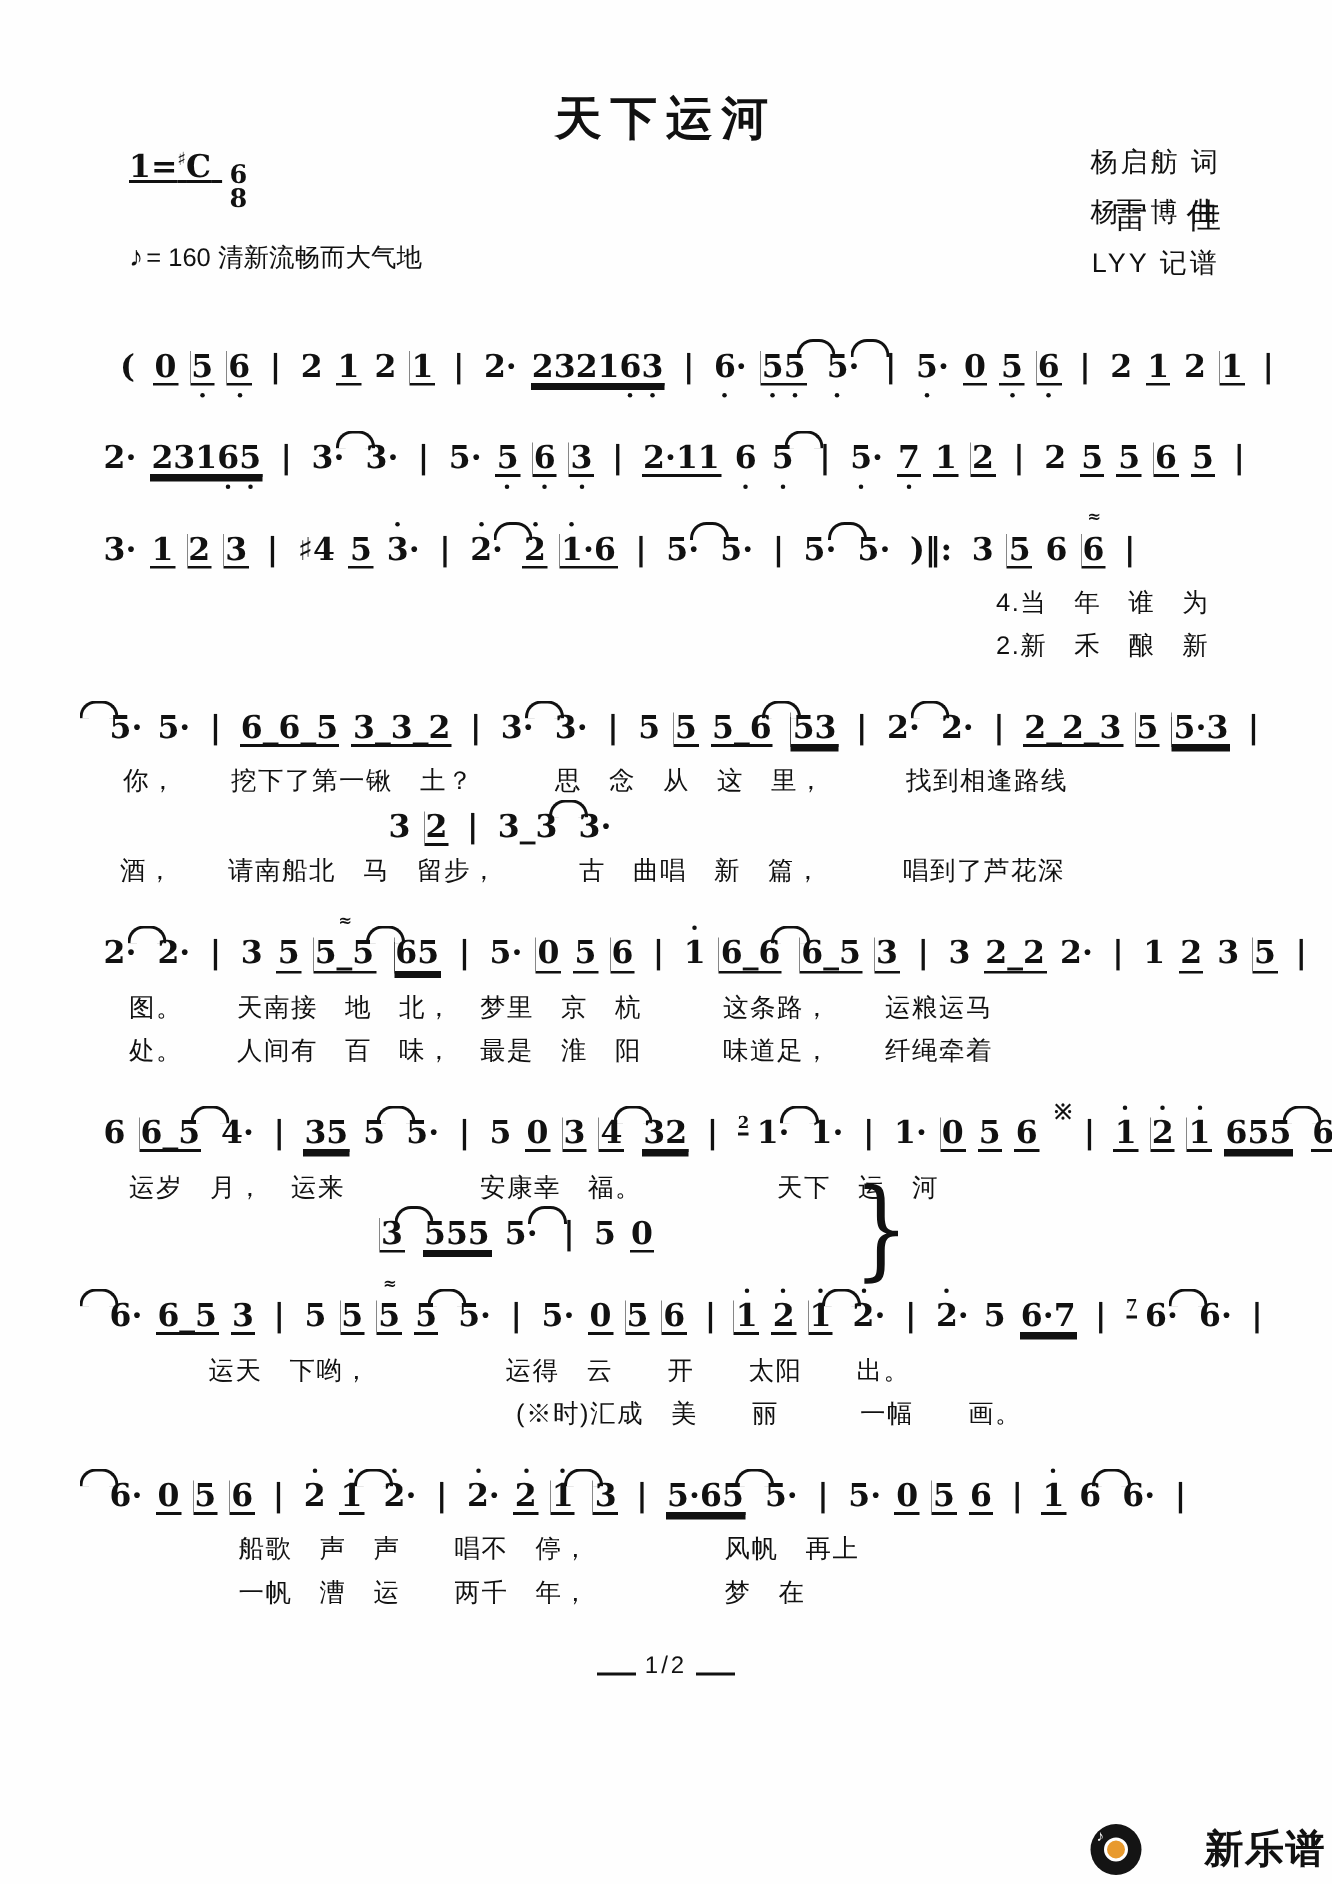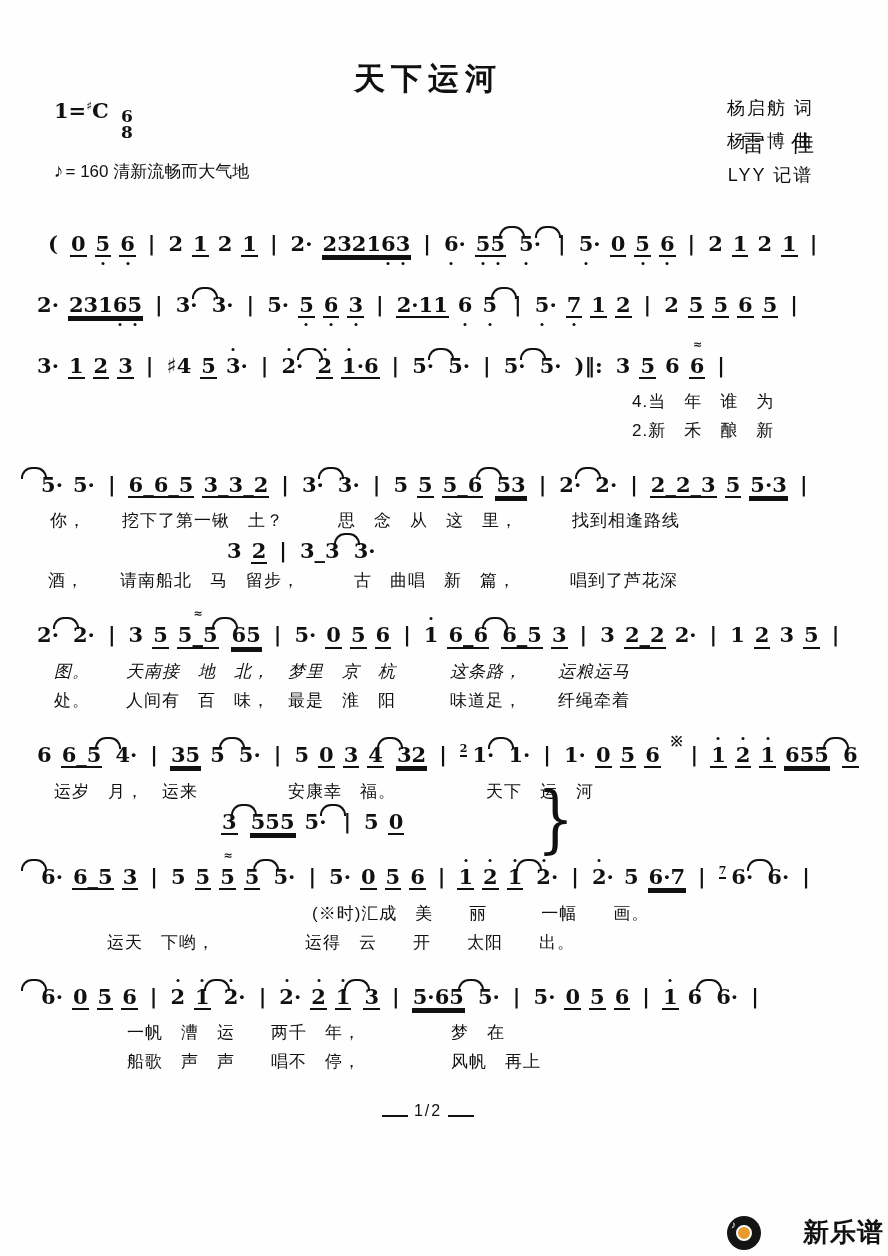--- a/index.html
+++ b/index.html
@@ -1,25 +1,25 @@
 <!DOCTYPE html>
 <html><head>
 <meta charset="utf-8">
 <title>天下运河</title>
 <style>
   html,body{margin:0;padding:0;background:#ffffff;}
   .page{position:relative;width:888px;min-height:1256px;margin:0 auto;background:#fefefe;color:#111;
         font-family:"Liberation Sans",sans-serif;overflow:hidden;}
-  .inner{padding:58px 64px 0 32px;}
+  .inner{padding:58px 64px 0 64px;}
 
   
   .hdr{position:relative;height:160px;}
   .title{text-align:center;font-size:31px;font-weight:bold;letter-spacing:6px;}
   .singer{text-align:right;font-size:23px;letter-spacing:10px;margin-top:28px;}
-  .keyblock{position:absolute;left:22px;top:40px;font-family:"DejaVu Serif",serif;font-weight:bold;font-size:21px;white-space:nowrap;}
+  .keyblock{position:absolute;left:22px;top:40px;font-family:"DejaVu Serif",serif;font-weight:bold;font-size:21px;white-space:nowrap;text-decoration:underline;}
   .keyblock sup{font-size:12px;}
   .frac{display:inline-flex;flex-direction:column;text-align:center;line-height:.95;font-size:17px;vertical-align:-4px;margin-left:5px;}
   .tempo{position:absolute;left:22px;top:102px;font-size:17px;white-space:nowrap;}
   .tempo .note{font-size:19px;margin-right:2px;}
   .credits{position:absolute;right:10px;top:34px;text-align:center;font-size:18px;line-height:1.85;letter-spacing:2px;}
 
   
   .system{position:relative;margin-bottom:14px;}
   .music-row{white-space:nowrap;padding:14px 0 10px;font-family:"DejaVu Serif",serif;
              font-weight:bold;font-size:21px;line-height:1.1;}
@@ -98,38 +98,38 @@
           <div class="lyric-row" style="margin-left: 600px;">2.新　禾　酿　新</div>
         </div>
         <div class="system">
           <div class="music-row" style="margin-left: 0px;"><span class="tie"></span><span class="tok"><span class="unit">5</span><span class="unit">·</span></span><span class="tok"><span class="unit">5</span><span class="unit">·</span></span><span class="bar">|</span><span class="tok u1"><span class="unit">6</span><span class="unit">_</span><span class="unit">6</span><span class="unit">_</span><span class="unit">5</span></span><span class="tok u1"><span class="unit">3</span><span class="unit">_</span><span class="unit">3</span><span class="unit">_</span><span class="unit">2</span></span><span class="bar">|</span><span class="tok"><span class="unit">3</span><span class="unit">·</span></span><span class="tie"></span><span class="tok"><span class="unit">3</span><span class="unit">·</span></span><span class="bar">|</span><span class="tok"><span class="unit">5</span></span><span class="tok u1"><span class="unit">5</span></span><span class="tok u1"><span class="unit">5</span><span class="unit">_</span><span class="unit">6</span></span><span class="tie"></span><span class="tok u2"><span class="unit">5</span><span class="unit">3</span></span><span class="bar">|</span><span class="tok"><span class="unit">2</span><span class="unit">·</span></span><span class="tie"></span><span class="tok"><span class="unit">2</span><span class="unit">·</span></span><span class="bar">|</span><span class="tok u1"><span class="unit">2</span><span class="unit">_</span><span class="unit">2</span><span class="unit">_</span><span class="unit">3</span></span><span class="tok u1"><span class="unit">5</span></span><span class="tok u2"><span class="unit">5</span><span class="unit">·</span><span class="unit">3</span></span><span class="bar">|</span></div>
           <div class="lyric-row" style="margin-left: 18px;">你，　　挖下了第一锹　土？　　　思　念　从　这　里，　　　找到相逢路线</div>
           <div class="music-row sub" style="margin-left: 190px;"><span class="tok"><span class="unit">3</span></span><span class="tok u1"><span class="unit">2</span></span><span class="bar">|</span><span class="tok"><span class="unit">3</span><span class="unit">_</span><span class="unit">3</span></span><span class="tie"></span><span class="tok"><span class="unit">3</span><span class="unit">·</span></span></div>
           <div class="lyric-row" style="margin-left: 16px;">酒，　　请南船北　马　留步，　　　古　曲唱　新　篇，　　　唱到了芦花深</div>
         </div>
         <div class="system">
           <div class="music-row" style="margin-left: 0px;"><span class="tok"><span class="unit">2</span><span class="unit">·</span></span><span class="tie"></span><span class="tok"><span class="unit">2</span><span class="unit">·</span></span><span class="bar">|</span><span class="tok"><span class="unit">3</span></span><span class="tok u1"><span class="unit">5</span></span><span class="tok u1"><span class="unit">5</span><span class="unit">_</span><span class="unit">5</span><span class="mord">≈</span></span><span class="tie"></span><span class="tok u2"><span class="unit">6</span><span class="unit">5</span></span><span class="bar">|</span><span class="tok"><span class="unit">5</span><span class="unit">·</span></span><span class="tok u1"><span class="unit">0</span></span><span class="tok u1"><span class="unit">5</span></span><span class="tok u1"><span class="unit">6</span></span><span class="bar">|</span><span class="tok"><span class="unit da">1</span></span><span class="tok u1"><span class="unit">6</span><span class="unit">_</span><span class="unit">6</span></span><span class="tie"></span><span class="tok u1"><span class="unit">6</span><span class="unit">_</span><span class="unit">5</span></span><span class="tok u1"><span class="unit">3</span></span><span class="bar">|</span><span class="tok"><span class="unit">3</span></span><span class="tok u1"><span class="unit">2</span><span class="unit">_</span><span class="unit">2</span></span><span class="tok"><span class="unit">2</span><span class="unit">·</span></span><span class="bar">|</span><span class="tok"><span class="unit">1</span></span><span class="tok u1"><span class="unit">2</span></span><span class="tok"><span class="unit">3</span></span><span class="tok u1"><span class="unit">5</span></span><span class="bar">|</span></div>
-          <div class="lyric-row" style="margin-left: 22px; font-style: italic;">图。　　天南接　地　北，　梦里　京　杭　　　这条路，　　运粮运马</div>
+          <div class="lyric-row" style="margin-left: 22px;">图。　　天南接　地　北，　梦里　京　杭　　　这条路，　　运粮运马</div>
           <div class="lyric-row" style="margin-left: 22px;">处。　　人间有　百　味，　最是　淮　阳　　　味道足，　　纤绳牵着</div>
         </div>
         <div class="system">
           <div class="music-row" style="margin-left: 0px;"><span class="tok"><span class="unit">6</span></span><span class="tok u1"><span class="unit">6</span><span class="unit">_</span><span class="unit">5</span></span><span class="tie"></span><span class="tok"><span class="unit">4</span><span class="unit">·</span></span><span class="bar">|</span><span class="tok u2"><span class="unit">3</span><span class="unit">5</span></span><span class="tok"><span class="unit">5</span></span><span class="tie"></span><span class="tok"><span class="unit">5</span><span class="unit">·</span></span><span class="bar">|</span><span class="tok"><span class="unit">5</span></span><span class="tok u1"><span class="unit">0</span></span><span class="tok u1"><span class="unit">3</span></span><span class="tok u1"><span class="unit">4</span></span><span class="tie"></span><span class="tok u2"><span class="unit">3</span><span class="unit">2</span></span><span class="bar">|</span><span class="mhint">2</span><span class="tok"><span class="unit">1</span><span class="unit">·</span></span><span class="tie"></span><span class="tok"><span class="unit">1</span><span class="unit">·</span></span><span class="bar">|</span><span class="tok"><span class="unit">1</span><span class="unit">·</span></span><span class="tok u1"><span class="unit">0</span></span><span class="tok u1"><span class="unit">5</span></span><span class="tok u1"><span class="unit">6</span></span><span class="segno">※</span><span class="bar">|</span><span class="tok u1"><span class="unit da">1</span></span><span class="tok u1"><span class="unit da">2</span></span><span class="tok u1"><span class="unit da">1</span></span><span class="tok u2"><span class="unit">6</span><span class="unit">5</span><span class="unit">5</span></span><span class="tie"></span><span class="tok u1"><span class="unit">6</span></span></div>
           <div class="lyric-row" style="margin-left: 22px;">运岁　月，　运来　　　　　安康幸　福。　　　　　天下　运　河</div>
           <div class="music-row sub" style="margin-left: 185px;"><span class="tok u1"><span class="unit">3</span></span><span class="tie"></span><span class="tok u2"><span class="unit">5</span><span class="unit">5</span><span class="unit">5</span></span><span class="tok"><span class="unit">5</span><span class="unit">·</span></span><span class="tie"></span><span class="bar">|</span><span class="tok"><span class="unit">5</span></span><span class="tok u1"><span class="unit">0</span></span></div>
           <span class="brace" style="left: 505px; top: 56px;">}</span>
         </div>
         <div class="system">
           <div class="music-row" style="margin-left: 0px;"><span class="tie"></span><span class="tok"><span class="unit">6</span><span class="unit">·</span></span><span class="tok u1"><span class="unit">6</span><span class="unit">_</span><span class="unit">5</span></span><span class="tok u1"><span class="unit">3</span></span><span class="bar">|</span><span class="tok"><span class="unit">5</span></span><span class="tok u1"><span class="unit">5</span></span><span class="tok u1"><span class="unit">5</span><span class="mord">≈</span></span><span class="tok u1"><span class="unit">5</span></span><span class="tie"></span><span class="tok"><span class="unit">5</span><span class="unit">·</span></span><span class="bar">|</span><span class="tok"><span class="unit">5</span><span class="unit">·</span></span><span class="tok u1"><span class="unit">0</span></span><span class="tok u1"><span class="unit">5</span></span><span class="tok u1"><span class="unit">6</span></span><span class="bar">|</span><span class="tok u1"><span class="unit da">1</span></span><span class="tok u1"><span class="unit da">2</span></span><span class="tok u1"><span class="unit da">1</span></span><span class="tie"></span><span class="tok"><span class="unit da">2</span><span class="unit">·</span></span><span class="bar">|</span><span class="tok"><span class="unit da">2</span><span class="unit">·</span></span><span class="tok"><span class="unit">5</span></span><span class="tok u2"><span class="unit">6</span><span class="unit">·</span><span class="unit">7</span></span><span class="bar">|</span><span class="mhint">7</span><span class="tok"><span class="unit">6</span><span class="unit">·</span></span><span class="tie"></span><span class="tok"><span class="unit">6</span><span class="unit">·</span></span><span class="bar">|</span></div>
+          <div class="lyric-row" style="margin-left: 75px;">运天　下哟，　　　　　运得　云　　开　　太阳　　出。</div>
           <div class="lyric-row" style="margin-left: 280px;">(※时)汇成　美　　丽　　　一幅　　画。</div>
-          <div class="lyric-row" style="margin-left: 75px;">运天　下哟，　　　　　运得　云　　开　　太阳　　出。</div>
         </div>
         <div class="system">
           <div class="music-row" style="margin-left: 0px;"><span class="tie"></span><span class="tok"><span class="unit">6</span><span class="unit">·</span></span><span class="tok u1"><span class="unit">0</span></span><span class="tok u1"><span class="unit">5</span></span><span class="tok u1"><span class="unit">6</span></span><span class="bar">|</span><span class="tok"><span class="unit da">2</span></span><span class="tok u1"><span class="unit da">1</span></span><span class="tie"></span><span class="tok"><span class="unit da">2</span><span class="unit">·</span></span><span class="bar">|</span><span class="tok"><span class="unit da">2</span><span class="unit">·</span></span><span class="tok u1"><span class="unit da">2</span></span><span class="tok u1"><span class="unit da">1</span></span><span class="tie"></span><span class="tok u1"><span class="unit">3</span></span><span class="bar">|</span><span class="tok u2"><span class="unit">5</span><span class="unit">·</span><span class="unit">6</span><span class="unit">5</span></span><span class="tie"></span><span class="tok"><span class="unit">5</span><span class="unit">·</span></span><span class="bar">|</span><span class="tok"><span class="unit">5</span><span class="unit">·</span></span><span class="tok u1"><span class="unit">0</span></span><span class="tok u1"><span class="unit">5</span></span><span class="tok u1"><span class="unit">6</span></span><span class="bar">|</span><span class="tok u1"><span class="unit da">1</span></span><span class="tok"><span class="unit">6</span></span><span class="tie"></span><span class="tok"><span class="unit">6</span><span class="unit">·</span></span><span class="bar">|</span></div>
+          <div class="lyric-row" style="margin-left: 95px;">船歌　声　声　　唱不　停，　　　　　风帆　再上</div>
           <div class="lyric-row" style="margin-left: 95px;">一帆　漕　运　　两千　年，　　　　　梦　在</div>
-          <div class="lyric-row" style="margin-left: 95px;">船歌　声　声　　唱不　停，　　　　　风帆　再上</div>
         </div>
       </div>
 
     <div class="footer">
       <span class="pg-dash"></span>
       <span class="pagenum">1/2</span>
       <span class="pg-dash"></span>
     </div>
   </div>
 

